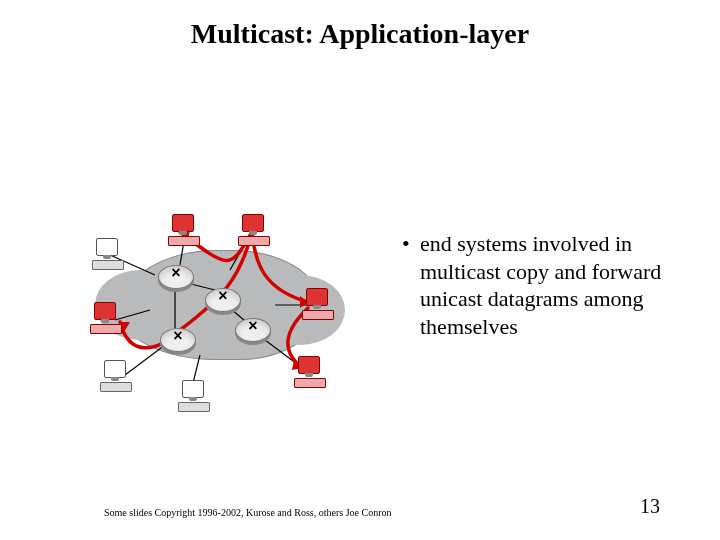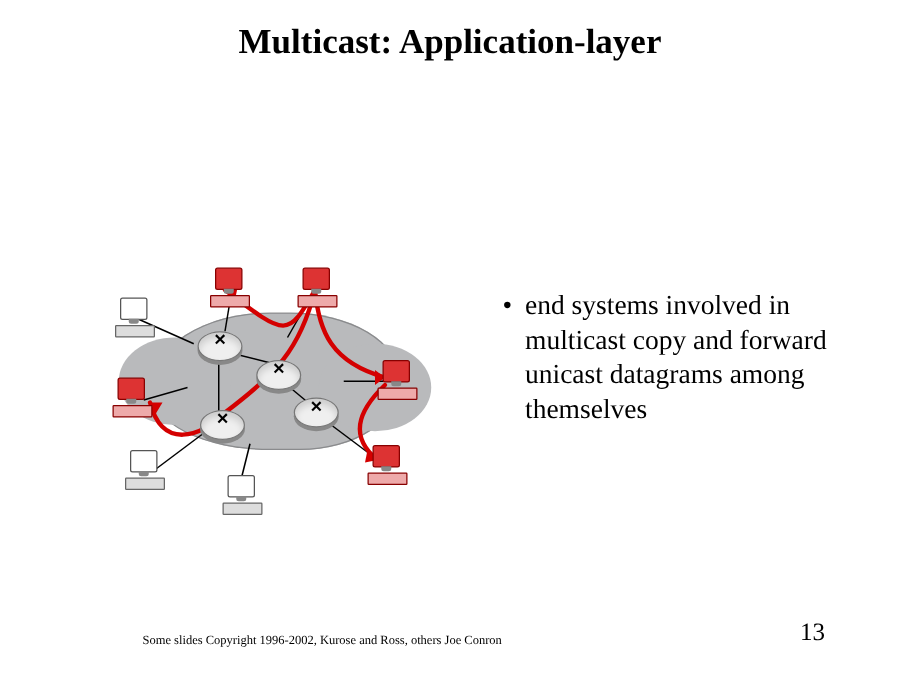--- a/index.html
+++ b/index.html
@@ -41,21 +41,21 @@
     width: 18px;
     vertical-align: top;
   }
   .bullet-block .txt {
     display: inline-block;
     width: 270px;
     vertical-align: top;
   }
   .footer {
     position: absolute;
-    left: 114px;
+    left: 104px;
     bottom: 22px;
     font-size: 10px;
   }
   .pagenum {
     position: absolute;
     right: 60px;
     bottom: 22px;
     font-size: 20px;
   }
   

